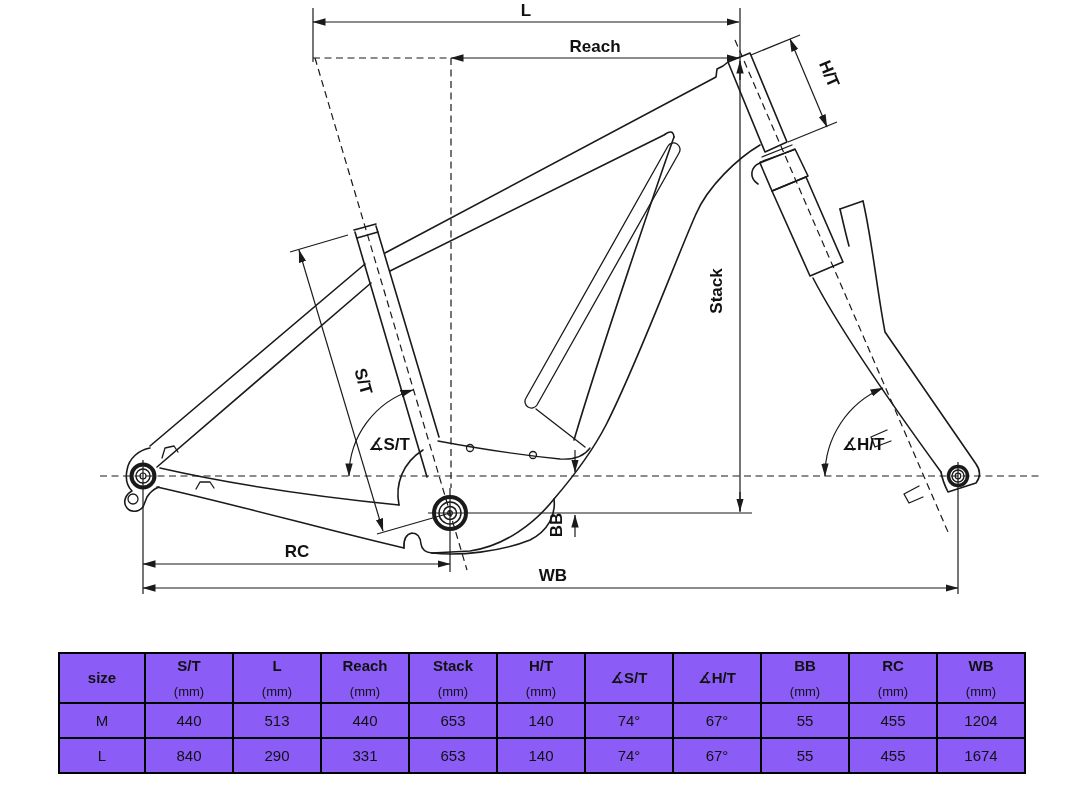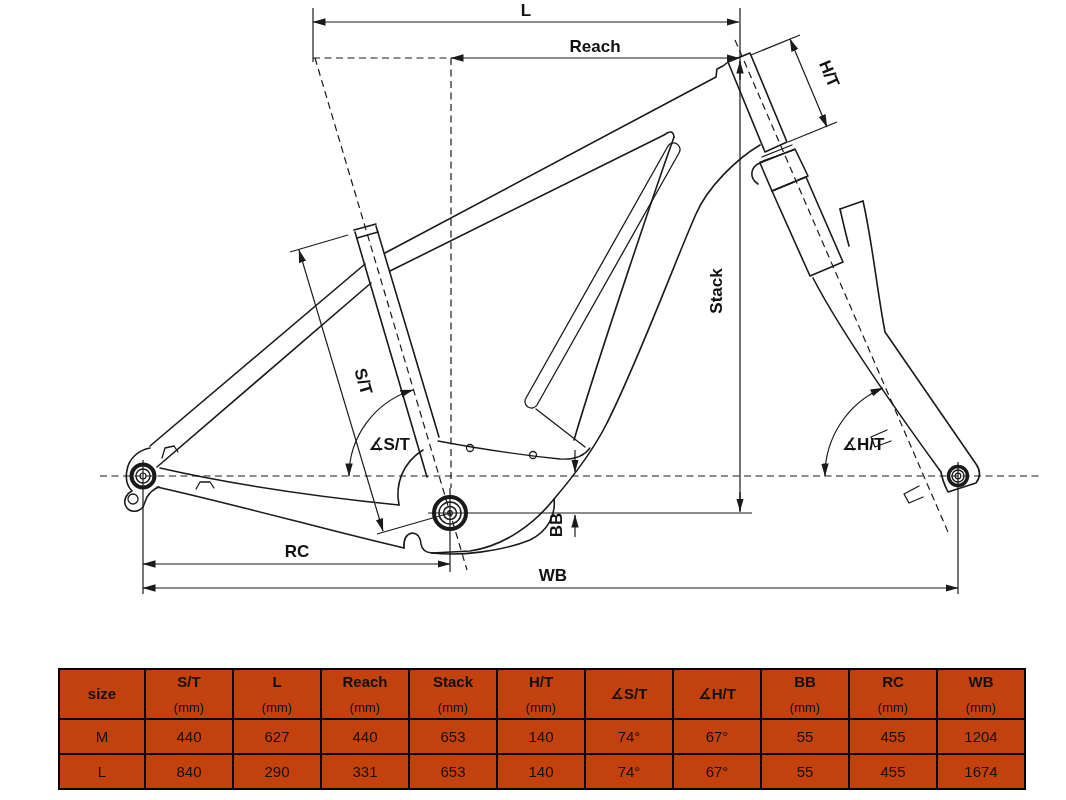--- a/index.html
+++ b/index.html
@@ -5,22 +5,22 @@
   html,body{margin:0;padding:0;background:#fff;}
   .stage{
     position:relative;width:1066px;height:800px;background:#ffffff;
     font-family:"Liberation Sans","DejaVu Sans",sans-serif;color:#111;
     overflow:hidden;
   }
   .diagram-wrap{position:absolute;left:0;top:0;width:1066px;height:662px;}
   svg text{font-family:"Liberation Sans","DejaVu Sans",sans-serif;font-weight:bold;fill:#111;}
   .dim-label{font-size:17px;}
   .geo-table{
-    position:absolute;left:58px;top:668px;border-collapse:collapse;
-    table-layout:fixed;background:#c2410c;
+    position:absolute;left:58px;top:652px;border-collapse:collapse;
+    table-layout:fixed;background:#8b5cf6;
   }
   .geo-table th,.geo-table td{
     border:2px solid #000;text-align:center;vertical-align:middle;
     padding:0;font-size:15px;color:#111;
   }
   .geo-table th{height:48px;font-weight:bold;}
   .geo-table td{height:33px;font-weight:normal;}
   .hunit{font-weight:normal;font-size:13px;line-height:13px;margin-top:11px;}
   .hlabel{font-size:15px;line-height:16px;}
 </style>
@@ -195,21 +195,21 @@
           <th style="width: 86px;">
             <div class="hlabel">WB</div>
             <div class="hunit">(mm)</div>
           </th>
         </tr>
     </thead>
     <tbody id="geo-body">
         <tr>
           <td>M</td>
           <td>440</td>
-          <td>627</td>
+          <td>513</td>
           <td>440</td>
           <td>653</td>
           <td>140</td>
           <td>74°</td>
           <td>67°</td>
           <td>55</td>
           <td>455</td>
           <td>1204</td>
         </tr>
         <tr>

